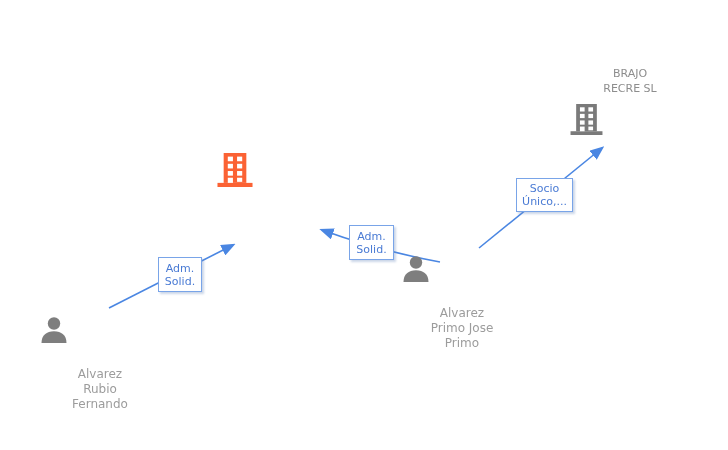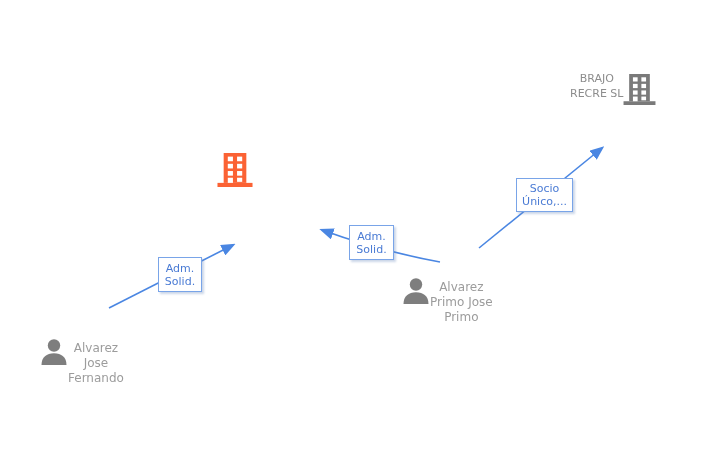--- a/index.html
+++ b/index.html
@@ -7,21 +7,21 @@
   .canvas{position:relative;width:728px;height:450px;background:#fff;overflow:hidden;}
   .edges{position:absolute;left:0;top:0;z-index:1;}
   .edges line,.edges path.edge{stroke:var(--edge-blue,#4a86e2);stroke-width:1.6;fill:none;}
   .arrowhead{fill:var(--edge-blue,#4a86e2);}
 
   .edge-label{position:absolute;z-index:3;background:#fff;border:1px solid #79a4e8;border-radius:0;
     display:flex;flex-direction:column;align-items:center;justify-content:center;
     font-size:11px;line-height:13px;color:var(--label-blue,#4a7bd4);
     box-shadow:1.5px 1.5px 2px rgba(110,140,190,.35);cursor:pointer;}
 
-  .node{position:absolute;z-index:2;width:120px;display:flex;flex-direction:row;align-items:center;cursor:pointer;}
+  .node{position:absolute;z-index:2;width:120px;display:flex;flex-direction:column;cursor:pointer;}
   .company-name{font-size:11px;line-height:15px;text-align:center;}
   .company-name.main{font-weight:bold;color:var(--company-gray,#7b7b7b);}
   .company-name.plain{color:#8d8d8d;}
   .person-name{font-size:12px;line-height:15px;text-align:center;color:var(--person-gray,#9c9c9c);margin-top:24px;}
   .icon-gap{margin-top:8px;}
 
   .building-main{fill:var(--node-orange,#fb6234);}
   .building-gray{fill:var(--node-gray,#7a7a7a);}
   .person-fill{fill:#7e7e7e;}
 
@@ -101,21 +101,21 @@
     </svg>
   </div>
 
   <div class="node" style="left:40px;top:317px;">
     <svg width="28" height="26" viewBox="0 0 28 26">
       <circle class="person-fill" cx="14" cy="6.5" r="6.2"></circle>
       <path class="person-fill" d="M1.5,26 C1.5,18.2 6.6,14.3 14,14.3 C21.4,14.3 26.5,18.2 26.5,26 Z"></path>
     </svg>
     <div class="person-name">
       <div>Alvarez</div>
-      <div>Jose</div>
+      <div>Rubio</div>
       <div>Fernando</div>
     </div>
   </div>
 
   <div class="node" style="left:402px;top:256px;">
     <svg width="28" height="26" viewBox="0 0 28 26">
       <circle class="person-fill" cx="14" cy="6.5" r="6.2"></circle>
       <path class="person-fill" d="M1.5,26 C1.5,18.2 6.6,14.3 14,14.3 C21.4,14.3 26.5,18.2 26.5,26 Z"></path>
     </svg>
     <div class="person-name">

